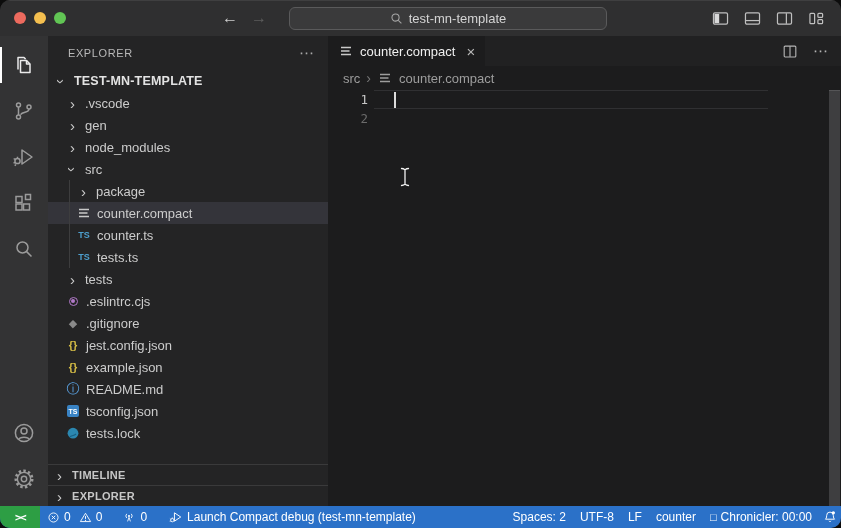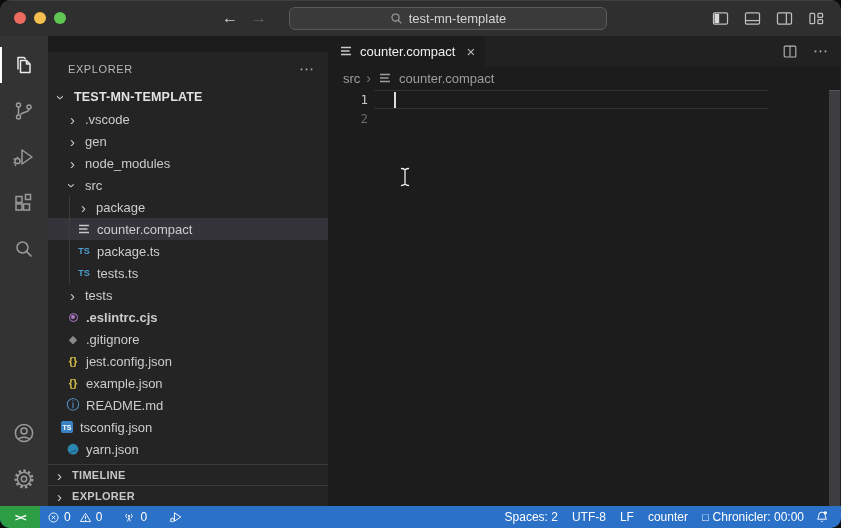--- a/index.html
+++ b/index.html
@@ -40,21 +40,21 @@
   .activitybar {
     width: 48px; background: var(--activity-bar-bg, #333334);
     display: flex; flex-direction: column; align-items: center; padding: 6px 0 4px;
     flex: none;
   }
   .ab-item { width: 48px; height: 46px; display: flex; align-items: center; justify-content: center; position: relative; color: #9b9b9b; }
   .ab-item.active { color: #eaeaea; }
   .ab-item.active::before { content: ""; position: absolute; left: 0; top: 5px; bottom: 5px; width: 2px; background: #ffffff; }
   .ab-spacer { flex: 1; }
   
-  .sidebar { width: 280px; background: var(--sidebar-bg, #242425); display: flex; flex-direction: column; font-size: 13px; flex: none; margin-top: 16px; }
+  .sidebar { width: 280px; background: var(--sidebar-bg, #242425); display: flex; flex-direction: column; font-size: 13px; flex: none; }
   .sb-header { height: 34px; display: flex; align-items: center; padding: 0 14px 0 20px; }
   .sb-title { font-size: 11px; letter-spacing: .6px; color: #b9b9b9; }
   .sb-more { margin-left: auto; color: #aaaaaa; font-size: 15px; }
   .tree { flex: 1; position: relative; overflow: hidden; }
   .indent-guide { position: absolute; left: 21px; width: 1px; background: #3d3d3e; }
   .row { height: 22px; display: flex; align-items: center; white-space: nowrap; color: #cccccc; }
   .row.sel { background: var(--selected-row-bg, #34343a); }
   .twisty { width: 15px; flex: none; display: inline-flex; justify-content: center; color: #cccccc; font-size: 15px; line-height: 1; }
   .twisty.open { transform: rotate(90deg); }
   .fi { width: 16px; height: 16px; flex: none; display: inline-flex; align-items: center; justify-content: center; }
@@ -83,21 +83,21 @@
   .ln.active { color: #c6c6c6; }
   .ln.dim { color: #6b6b6b; }
   .current-line { position: absolute; left: 46px; top: 0; width: 394px; height: 19px; border-top: 1px solid #303032; border-bottom: 1px solid #303032; }
   .caret { position: absolute; left: 66px; top: 2px; width: 2px; height: 16px; background: #dcdcdc; }
   .vscroll { position: absolute; right: 1px; top: 0; bottom: 0; width: 11px; background: #3e3e40; border-top: 1px solid #555557; }
   
   .statusbar { height: 22px; background: var(--status-bar-bg, #2b71c8); display: flex; align-items: center; color: #ffffff; font-size: 12px; }
   .remote { width: 40px; height: 100%; background: var(--remote-bg, #2d9e44); display: flex; align-items: center; justify-content: center; font-family: "DejaVu Sans Mono", monospace; font-weight: bold; font-size: 11px; letter-spacing: -1.5px; flex: none; }
   .sb-item { display: flex; align-items: center; gap: 4px; padding: 0 7px; height: 100%; }
   .sb-item .si { display: block; }
-  .sb-right { margin-left: auto; display: flex; align-items: flex-end; padding-right: 8px; }
+  .sb-right { margin-left: auto; display: flex; align-items: flex-end; }
   .chk { font-size: 11px; position: relative; top: -0.5px; }
   
   .mouse { position: absolute; left: 398px; top: 166px; z-index: 50; pointer-events: none; }
 </style>
 </head>
 <body>
 
 <div class="window">
 
   <div class="titlebar">
@@ -227,31 +227,31 @@
             <span class="lbl">package</span>
           </div>
           <div class="row sel" style="padding-left: 28px;">
             <svg class="fi" viewBox="0 0 16 16" width="16" height="16">
               <path d="M3 4.5h10M3 8h8.5M3 11.5h10" stroke="#c9c9c9" stroke-width="1.3"></path>
             </svg>
             <span class="lbl">counter.compact</span>
           </div>
           <div class="row" style="padding-left: 28px;">
             <span class="fi ts">TS</span>
-            <span class="lbl">package.ts</span>
+            <span class="lbl">counter.ts</span>
           </div>
           <div class="row" style="padding-left: 28px;">
             <span class="fi ts">TS</span>
             <span class="lbl">tests.ts</span>
           </div>
           <div class="row" style="padding-left: 17px;">
             <span class="twisty">›</span>
             <span class="lbl">tests</span>
           </div>
-          <div class="row" style="padding-left: 17px; font-weight: bold;">
+          <div class="row" style="padding-left: 17px;">
             <span class="fi">
               <span class="ring"></span>
             </span>
             <span class="lbl">.eslintrc.cjs</span>
           </div>
           <div class="row" style="padding-left: 17px;">
             <span class="fi gitd">◆</span>
             <span class="lbl">.gitignore</span>
           </div>
           <div class="row" style="padding-left: 17px;">
@@ -259,32 +259,32 @@
             <span class="lbl">jest.config.json</span>
           </div>
           <div class="row" style="padding-left: 17px;">
             <span class="fi json">{}</span>
             <span class="lbl">example.json</span>
           </div>
           <div class="row" style="padding-left: 17px;">
             <span class="fi info">ⓘ</span>
             <span class="lbl">README.md</span>
           </div>
-          <div class="row" style="padding-left: 11px;">
+          <div class="row" style="padding-left: 17px;">
             <span class="fi">
               <span class="tsbox">TS</span>
             </span>
             <span class="lbl">tsconfig.json</span>
           </div>
           <div class="row" style="padding-left: 17px;">
             <svg class="fi" viewBox="0 0 16 16" width="16" height="16">
               <circle cx="8" cy="8.2" r="5.4" fill="#2b87b0"></circle>
               <path d="M4.8 11.6c1.8-1.2 4.2-.6 6.2-2.6" stroke="#185e80" stroke-width="1.1" fill="none"></path>
             </svg>
-            <span class="lbl">yarn.json</span>
+            <span class="lbl">tests.lock</span>
           </div>
         </div>
       <div class="section-h">
         <span class="twisty">›</span>
         <span class="lbl">TIMELINE</span>
       </div>
       <div class="section-h">
         <span class="twisty">›</span>
         <span class="lbl">EXPLORER</span>
       </div>
@@ -351,20 +351,21 @@
           <path d="M8 8.4L6.4 13M8 8.4L9.6 13" stroke="#fff" stroke-width="1"></path>
         </svg>
       <span>0</span>
     </div>
     <div class="sb-item" style="margin-left:8px;">
       <svg class="si" width="14" height="14" viewBox="0 0 16 16">
           <path d="M6.2 3.2l7.2 4.8-7.2 4.8z" fill="none" stroke="#fff" stroke-width="1.1" stroke-linejoin="round"></path>
           <circle cx="3.8" cy="11.6" r="1.9" fill="none" stroke="#fff" stroke-width="1"></circle>
           <path d="M3.8 9.7V8.5M2 10.5l-1-.8M2 12.8H.8" stroke="#fff" stroke-width=".9"></path>
         </svg>
+      <span>Launch Compact debug (test-mn-template)</span>
     </div>
     <div class="sb-right">
       <div class="sb-item">
           <span>Spaces: 2</span>
         </div>
       <div class="sb-item">
           <span>UTF-8</span>
         </div>
       <div class="sb-item">
           <span>LF</span>

